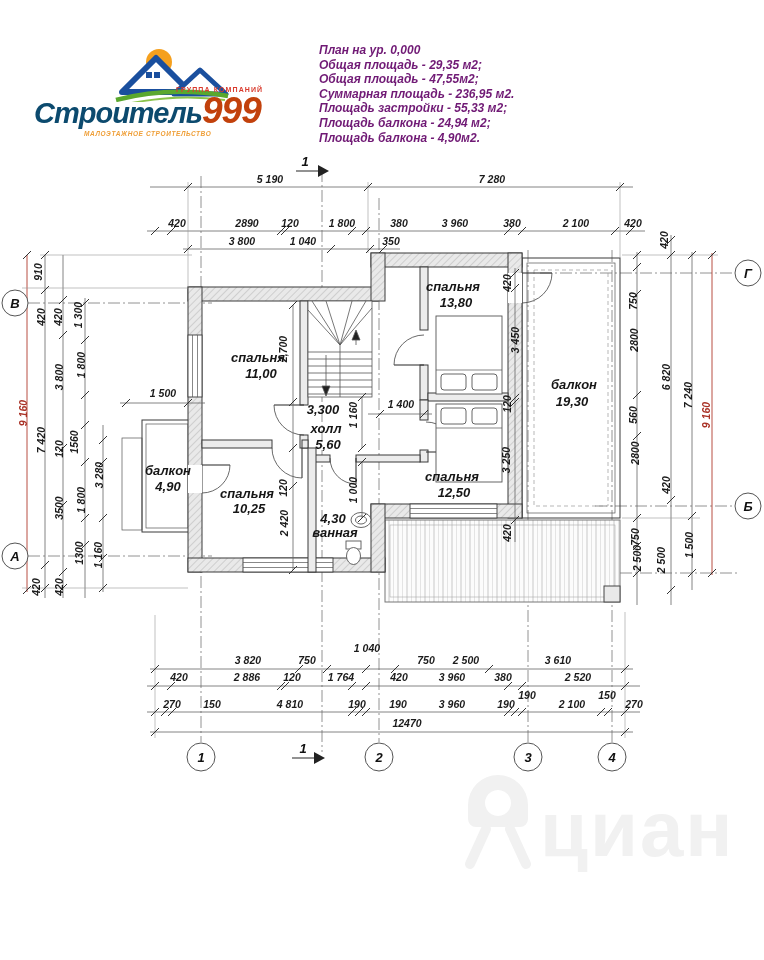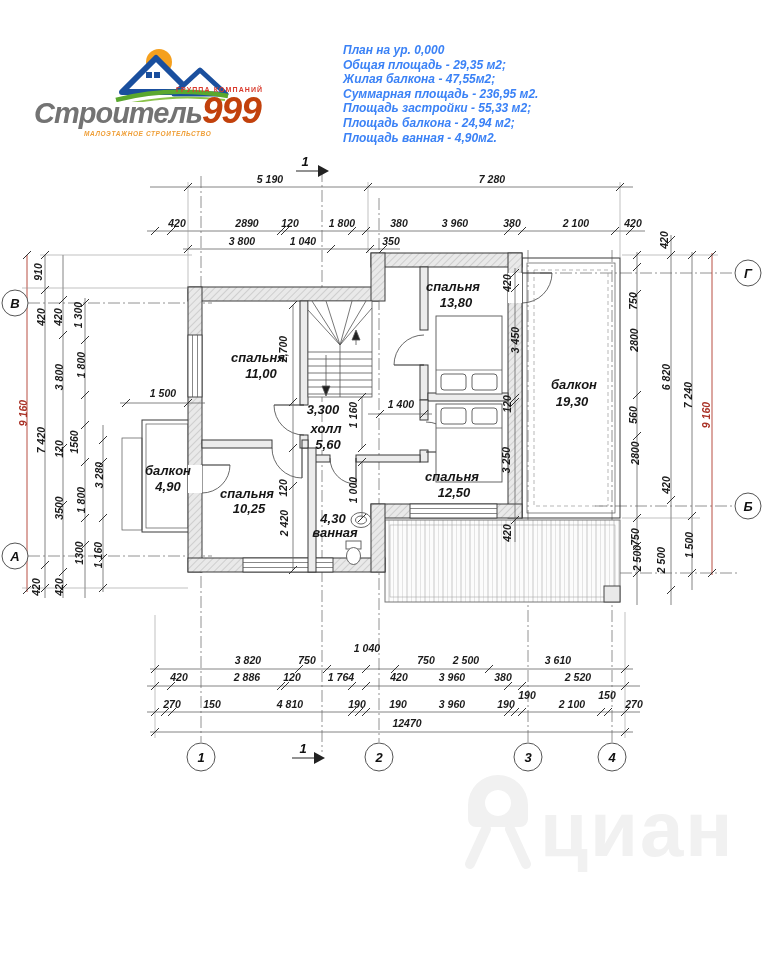--- a/index.html
+++ b/index.html
@@ -2,27 +2,27 @@
 <html><head>
 <meta charset="utf-8">
 <style>
   html,body{margin:0;padding:0;background:#fff;}
   #page{position:relative;width:764px;height:960px;background:#ffffff;overflow:hidden;
         font-family:"Liberation Sans","DejaVu Sans",sans-serif;}
   
   .logo{position:absolute;left:28px;top:42px;width:240px;height:105px;}
   .logo svg{position:absolute;left:0;top:0;}
   .brandline{position:absolute;left:6px;top:48px;white-space:nowrap;}
-  .brand{font:italic 800 29px "Liberation Sans","DejaVu Sans",sans-serif;color:#737373;letter-spacing:-1px;text-align:right;}
+  .brand{font:italic 800 29px "Liberation Sans","DejaVu Sans",sans-serif;color:#0c4a6e;letter-spacing:-1px;text-align:right;}
   .brandnum{font:italic 900 37px "Liberation Sans","DejaVu Sans",sans-serif;color:#c2410c;letter-spacing:-1px;}
   .group{position:absolute;left:148px;top:44px;font:700 7px "Liberation Sans",sans-serif;color:#d93a2c;letter-spacing:1.1px;}
   .tagline{position:absolute;left:56px;top:88px;font:italic 700 6.5px "Liberation Sans",sans-serif;color:#ef9f38;letter-spacing:.6px;}
   
-  .specs{position:absolute;left:343px;top:43px;font:italic 700 12px "Liberation Sans","DejaVu Sans",sans-serif;
-         color:#3b82f6;line-height:14.6px;}
+  .specs{position:absolute;left:319px;top:43px;font:italic 700 12px "Liberation Sans","DejaVu Sans",sans-serif;
+         color:#701a75;line-height:14.6px;}
   
   svg.plan{position:absolute;left:0;top:0;}
   .w{fill:url(#hatch);stroke:#3a3a3a;stroke-width:1;}
   .iw{fill:#ececec;stroke:#3a3a3a;stroke-width:1;}
   .thin{fill:none;stroke:#3a3a3a;stroke-width:1;}
   .thin2{fill:none;stroke:#555;stroke-width:.7;}
   .win{fill:#fff;stroke:#3a3a3a;stroke-width:.9;}
   .ln{stroke:#666;stroke-width:.8;fill:none;}
   .ext{stroke:#999;stroke-width:.6;fill:none;}
   .axl{stroke:#777;stroke-width:.8;fill:none;stroke-dasharray:12 3 2 3;}
@@ -56,25 +56,25 @@
       <path d="M94,63 Q147,51 197,58" stroke="#8bc34a" stroke-width="2" fill="none"></path>
     </svg>
     <div class="brandline"><span class="brand">Строитель</span><span class="brandnum">999</span></div>
     <div class="group">ГРУППА КОМПАНИЙ</div>
     <div class="tagline">МАЛОЭТАЖНОЕ СТРОИТЕЛЬСТВО</div>
   </div>
 
   <div class="specs">
     <div>План на ур. 0,000</div>
     <div>Общая площадь - 29,35 м2;</div>
-    <div>Жилая балкона - 47,55м2;</div>
+    <div>Общая площадь - 47,55м2;</div>
     <div>Суммарная площадь - 236,95 м2.</div>
     <div>Площадь застройки - 55,33 м2;</div>
     <div>Площадь балкона - 24,94 м2;</div>
-    <div>Площадь ванная - 4,90м2.</div>
+    <div>Площадь балкона - 4,90м2.</div>
   </div>
 
   <svg class="plan" width="764" height="960" viewBox="0 0 764 960">
     <defs>
       <pattern id="hatch" width="5" height="5" patternTransform="rotate(45)" patternUnits="userSpaceOnUse">
         <rect width="5" height="5" fill="#e9e9e9"></rect>
         <line x1="0" y1="0" x2="0" y2="5" stroke="#bdbdbd" stroke-width="1.2"></line>
       </pattern>
       <pattern id="deck" width="9" height="9" patternUnits="userSpaceOnUse">
         <rect width="9" height="9" fill="#fcfcfc"></rect>

